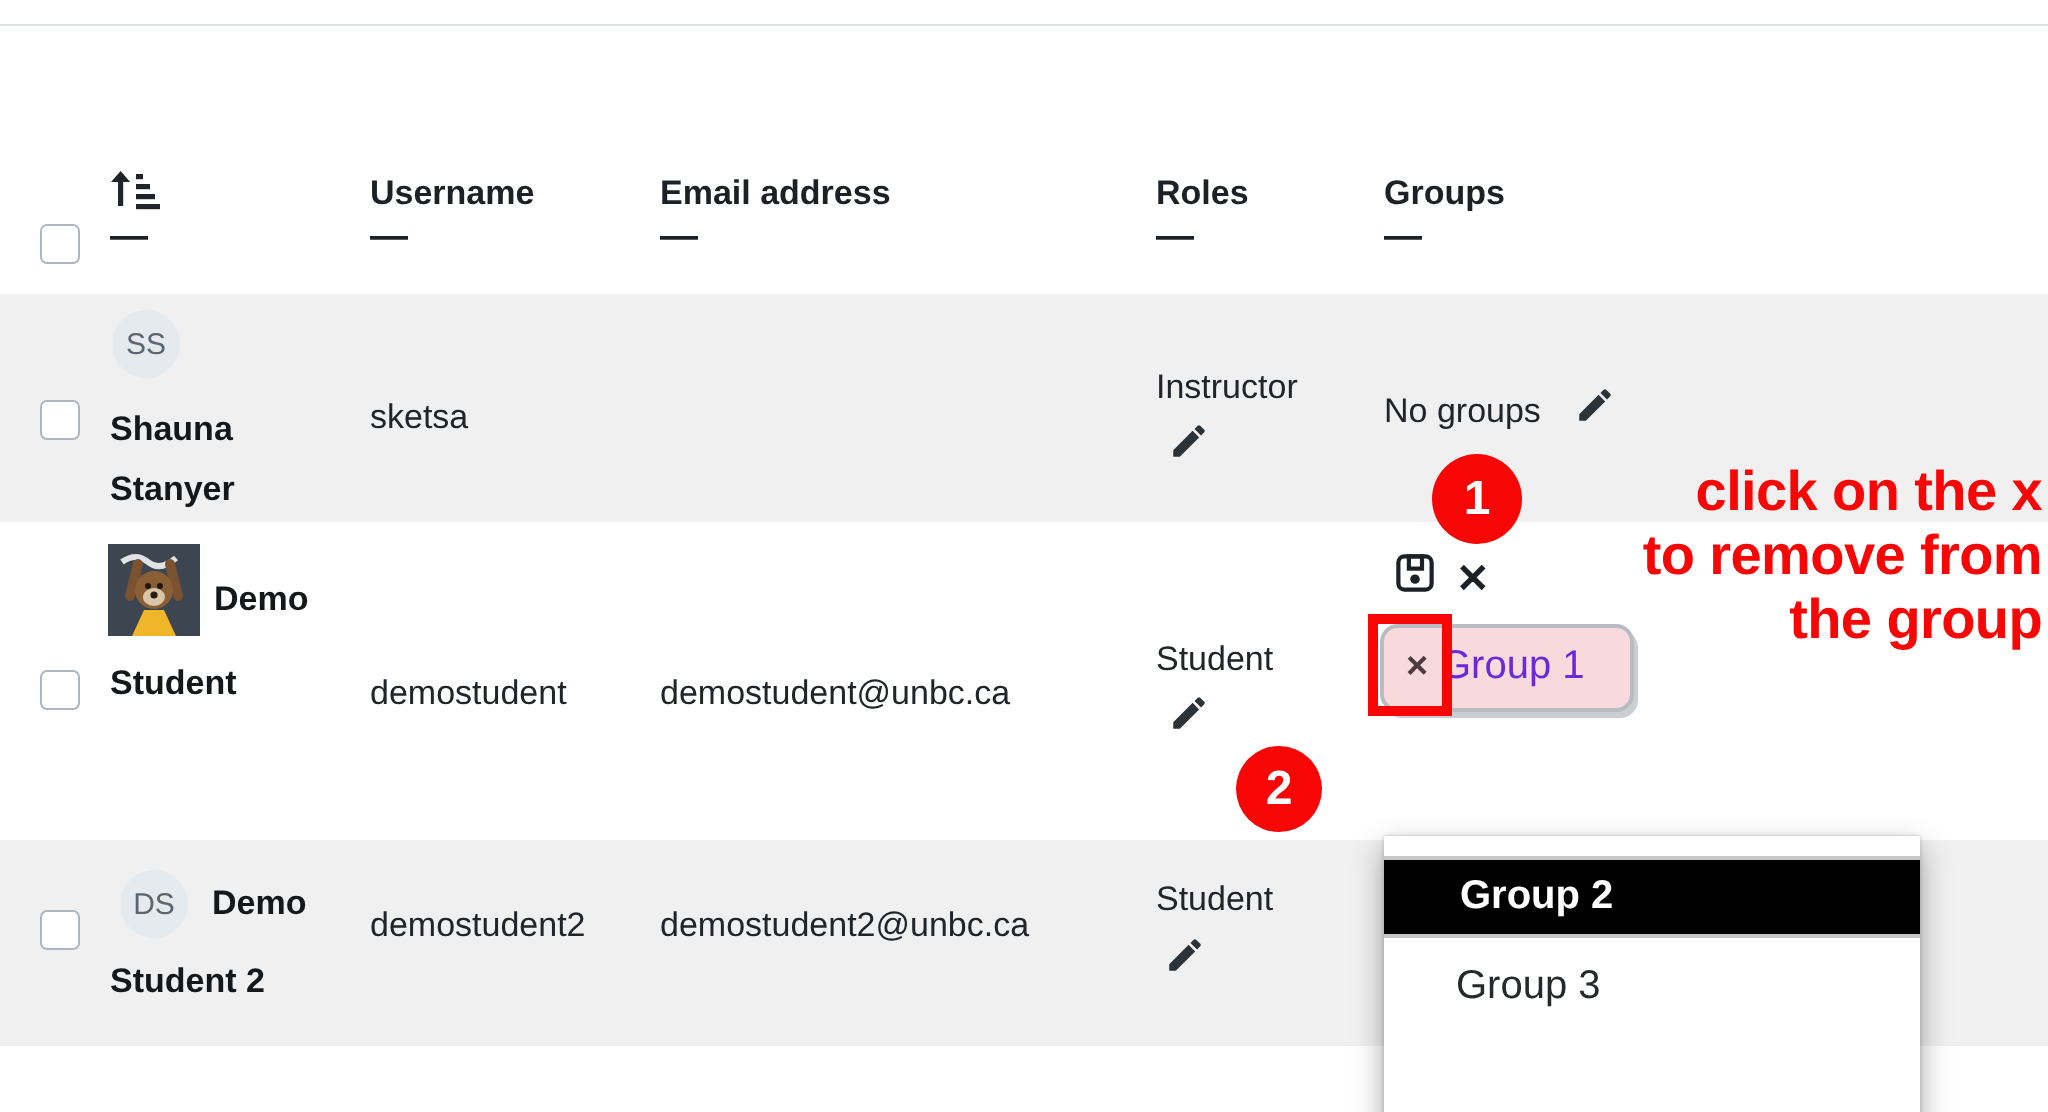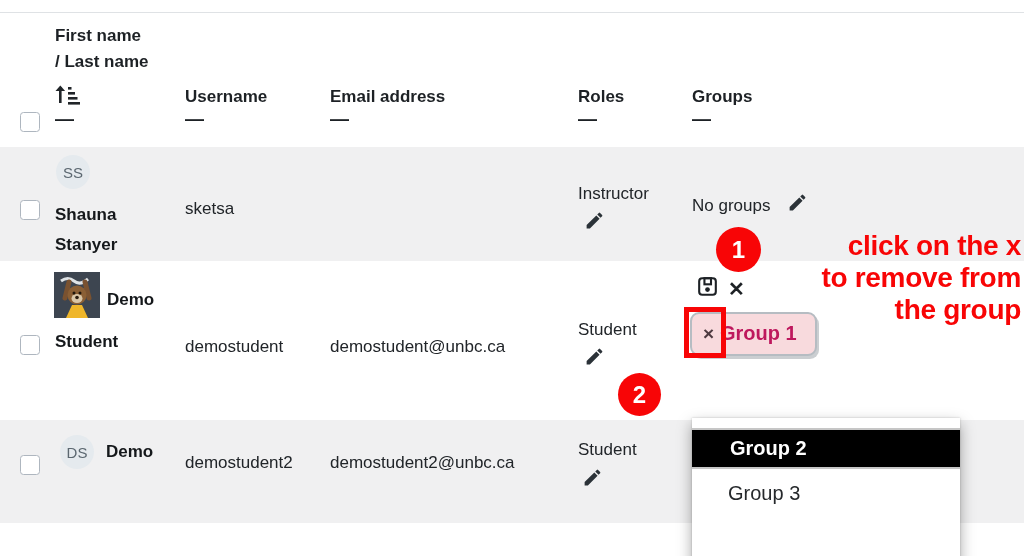--- a/index.html
+++ b/index.html
@@ -28,21 +28,21 @@
 
   
   .actionicon{position:absolute;width:21px;height:21px;}
   .closeglyph{position:absolute;font-size:20px;font-weight:bold;color:#1d2125;}
   .badge{
     position:absolute;left:690px;top:312px;width:127px;height:44px;
     background:#f8dadd;border:2px solid #b6bcc2;border-radius:9px;
     box-shadow:2px 3px 0 rgba(140,146,152,.45);box-sizing:border-box;
   }
   .badge-x{position:absolute;left:11px;top:9px;font-size:19px;font-weight:bold;color:#4e3a40;}
-  .badge-label{position:absolute;left:28px;top:8px;font-size:20px;font-weight:bold;color:#be185d;}
+  .badge-label{position:absolute;left:28px;top:8px;font-size:20px;font-weight:normal;color:#6d28d9;}
   .redrect{position:absolute;left:684px;top:307px;width:42px;height:51px;border:5px solid #f80506;box-sizing:border-box;}
 
   .selectbox{
     position:absolute;left:692px;top:362px;width:316px;height:55px;background:#fff;
     border:2px solid #8f8f8f;border-radius:8px;box-sizing:border-box;
     box-shadow:0 3px 5px rgba(0,0,0,.35);
   }
   .selecttext{position:absolute;left:7px;top:10px;font-size:29px;font-weight:bold;color:#f80506;white-space:nowrap;letter-spacing:-.5px;}
   .selectarrow{position:absolute;right:13px;top:15px;font-size:19px;color:#111;}
 
@@ -71,24 +71,20 @@
 <body>
 
 <div id="screen">
 
   <div class="hline" style="top:12px;"></div>
   <div class="stripe" style="top:147px;height:114px;"></div>
   <div class="stripe" style="top:420px;height:103px;"></div>
 
   <div class="cbx" style="left:20px;top:112px;"></div>
 
-  <div class="hdr" style="left:55px;top:23px;">
-    <div>First name</div>
-    <div>/ Last name</div>
-  </div>
   <svg class="sorticon" viewBox="0 0 26 22">
     <g fill="#212529">
       <rect x="4" y="3" width="2.6" height="16"></rect>
       <path d="M0.5 7 L5.3 1.5 L10.1 7 Z"></path>
       <rect x="13" y="3" width="3.5" height="2.6"></rect>
       <rect x="13" y="8" width="7" height="2.6"></rect>
       <rect x="13" y="13" width="9.5" height="2.6"></rect>
       <rect x="13" y="18" width="12" height="2.6"></rect>
     </g>
   </svg>
@@ -183,20 +179,21 @@
   <div class="panel">
     <div class="panel-sel">Group 2</div>
     <div class="panel-opt" style="top:64px;">Group 3</div>
     <div class="panel-opt" style="top:104px;margin-top:37px;">Group 4</div>
   </div>
 
   <div class="initials" style="left:60px;top:435px;">
     <span>DS</span>
   </div>
   <div class="namecell" style="left:106px;top:437px;">Demo</div>
+  <div class="namecell" style="left:55px;top:476px;">Student 2</div>
   <div class="cbx" style="left:20px;top:455px;"></div>
   <div class="cell" style="left:185px;top:453px;">demostudent2</div>
   <div class="cell" style="left:330px;top:453px;">demostudent2@unbc.ca</div>
   <div class="cell" style="left:578px;top:440px;">Student</div>
   <div class="pencil" style="left:582px;top:467px;">
     <svg viewBox="0 0 24 24">
         <path fill="#2b3238" d="M3 17.25V21h3.75L17.81 9.94l-3.75-3.75L3 17.25zM20.71 7.04c.39-.39.39-1.02 0-1.41l-2.34-2.34a1 1 0 0 0-1.41 0l-1.83 1.83 3.75 3.75 1.83-1.83z"></path>
       </svg>
   </div>
 

